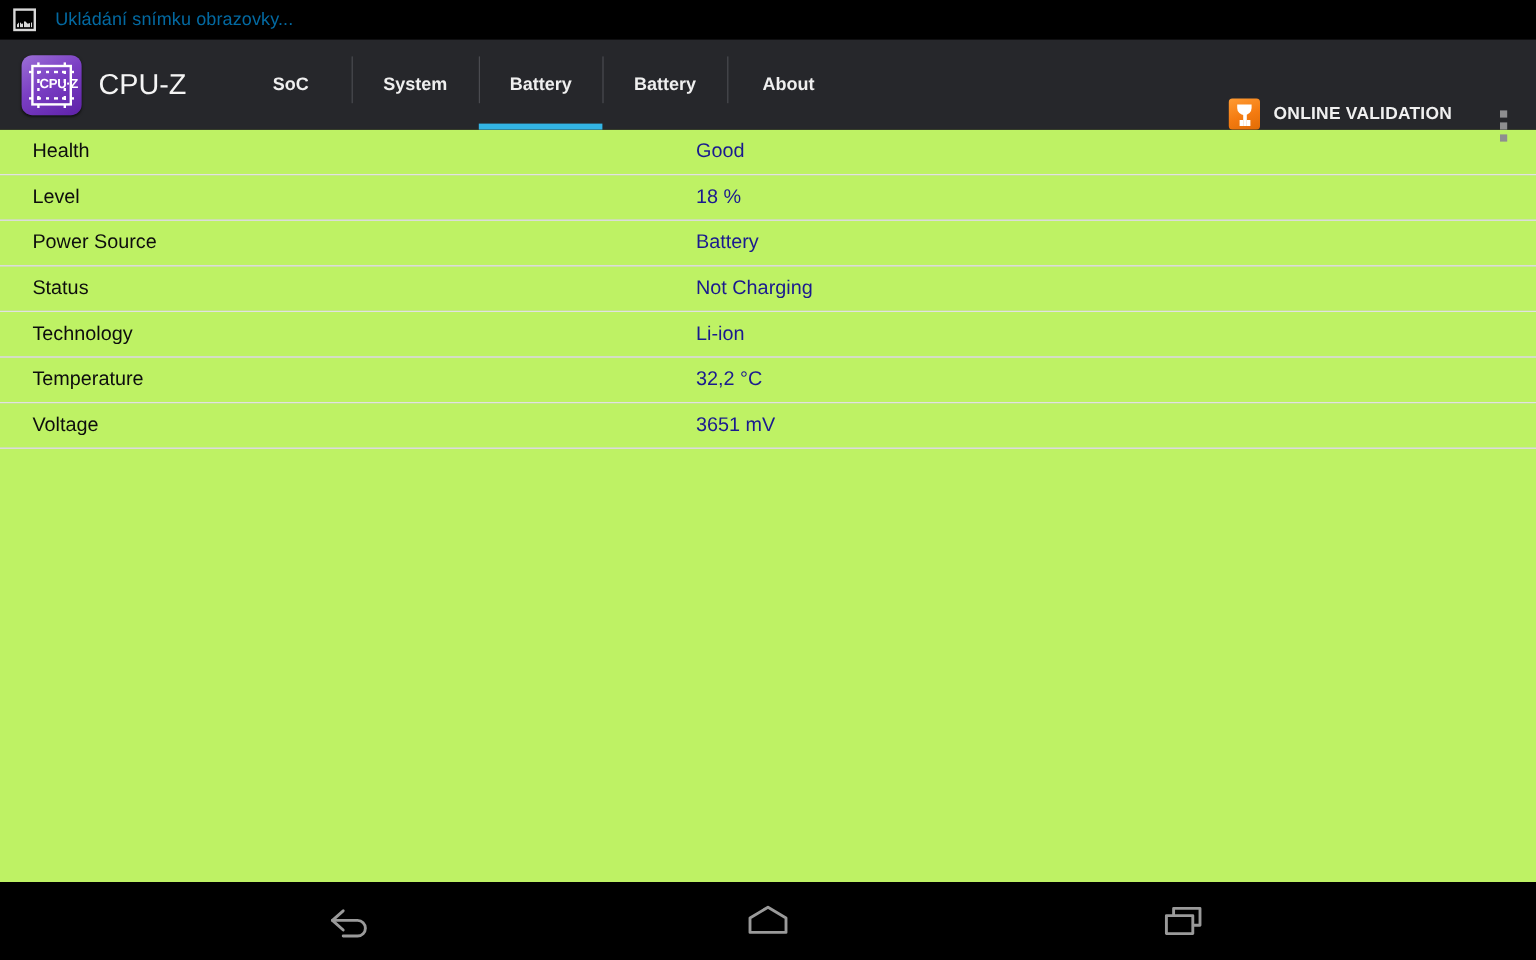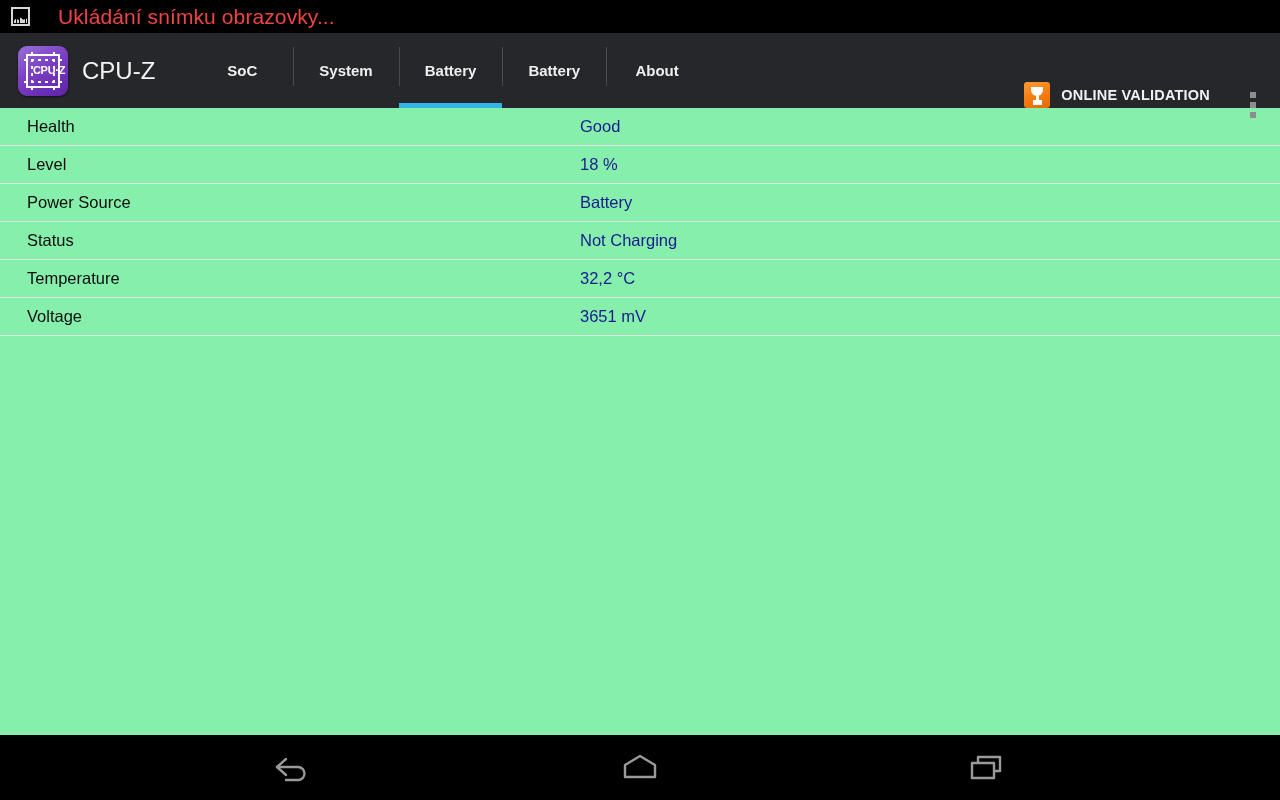--- a/index.html
+++ b/index.html
@@ -40,23 +40,23 @@
     height: 6px;
     background:
       linear-gradient(to right,
         #d8d8d8 0 2px, transparent 2px 3px,
         #d8d8d8 3px 5px, transparent 5px 6px,
         #d8d8d8 6px 11px, transparent 11px 12px,
         #d8d8d8 12px 15px);
     clip-path: polygon(0 60%, 18% 20%, 33% 55%, 52% 8%, 70% 45%, 100% 25%, 100% 100%, 0 100%);
   }
   .status-text {
-    color: #ef4444;
-    font-size: 21px;
-    margin-left: 28px;
+    color: #0369a1;
+    font-size: 15px;
+    margin-left: 16px;
     letter-spacing: 0.1px;
     white-space: nowrap;
   }
 
   
   .actionbar {
     height: 75px;
     background: #26272b;
     display: flex;
     align-items: stretch;
@@ -231,21 +231,21 @@
   }
   .overflow-dots {
     width: 6px;
     height: 6px;
     background: #8e8e90;
     box-shadow: 0 -10px 0 0 #8e8e90, 0 10px 0 0 #8e8e90;
   }
 
   
   .content {
-    background: #86efac;
+    background: #bef264;
     height: 627px;
     overflow: hidden;
     box-sizing: border-box;
   }
   .row {
     height: 38px;
     display: flex;
     align-items: center;
     border-bottom: 1px solid #c4c4c4;
     box-sizing: border-box;
@@ -355,20 +355,24 @@
   </div>
   <div class="row">
     <div class="row-label">Power Source</div>
     <div class="row-value">Battery</div>
   </div>
   <div class="row">
     <div class="row-label">Status</div>
     <div class="row-value">Not Charging</div>
   </div>
   <div class="row">
+    <div class="row-label">Technology</div>
+    <div class="row-value">Li-ion</div>
+  </div>
+  <div class="row">
     <div class="row-label">Temperature</div>
     <div class="row-value">32,2 °C</div>
   </div>
   <div class="row">
     <div class="row-label">Voltage</div>
     <div class="row-value">3651 mV</div>
   </div>
 
 </div>
 

